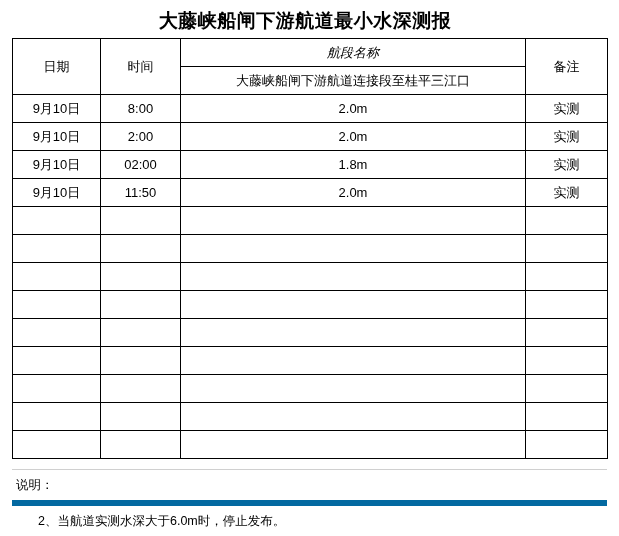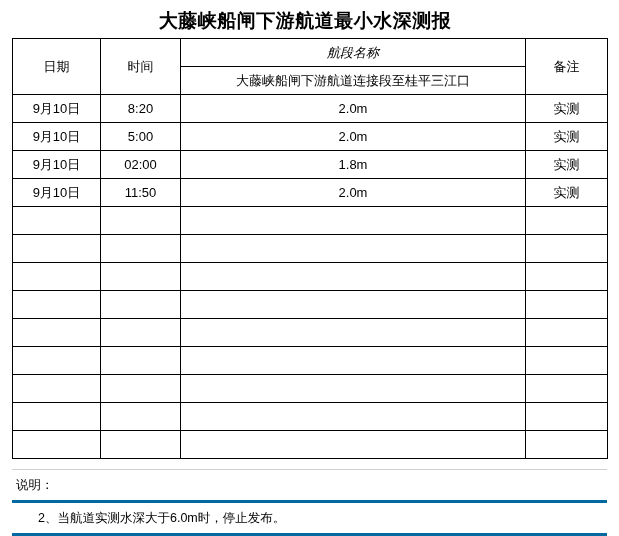--- a/index.html
+++ b/index.html
@@ -64,21 +64,21 @@
   .empty-row td { height: 27px; }
 
   .notes {
     margin-top: 10px;
     width: 595px;
   }
   .note-line {
     font-size: 12.5px;
     line-height: 30px;
     height: 30px;
-    border-bottom: 3px solid #0369a1;
+    border-bottom: 6px solid #0369a1;
     white-space: nowrap;
   }
   .note-line.first {
     border-top: 1px solid #d0d0d0;
   }
   .note-indent {
     padding-left: 26px;
   }
   .note-plain {
     padding-left: 4px;
@@ -104,27 +104,27 @@
         <td rowspan="2" class="hdr-tall">时间</td>
         <td class="route-head">航段名称</td>
         <td rowspan="2" class="hdr-tall">备注</td>
       </tr>
       <tr>
         <td class="route-sub">大藤峡船闸下游航道连接段至桂平三江口</td>
       </tr>
 
       <tr>
         <td>9月10日</td>
-        <td>8:20</td>
+        <td>8:00</td>
         <td>2.0m</td>
         <td>实测</td>
       </tr>
       <tr>
         <td>9月10日</td>
-        <td>5:00</td>
+        <td>2:00</td>
         <td>2.0m</td>
         <td>实测</td>
       </tr>
       <tr>
         <td>9月10日</td>
         <td>02:00</td>
         <td>1.8m</td>
         <td>实测</td>
       </tr>
       <tr>

